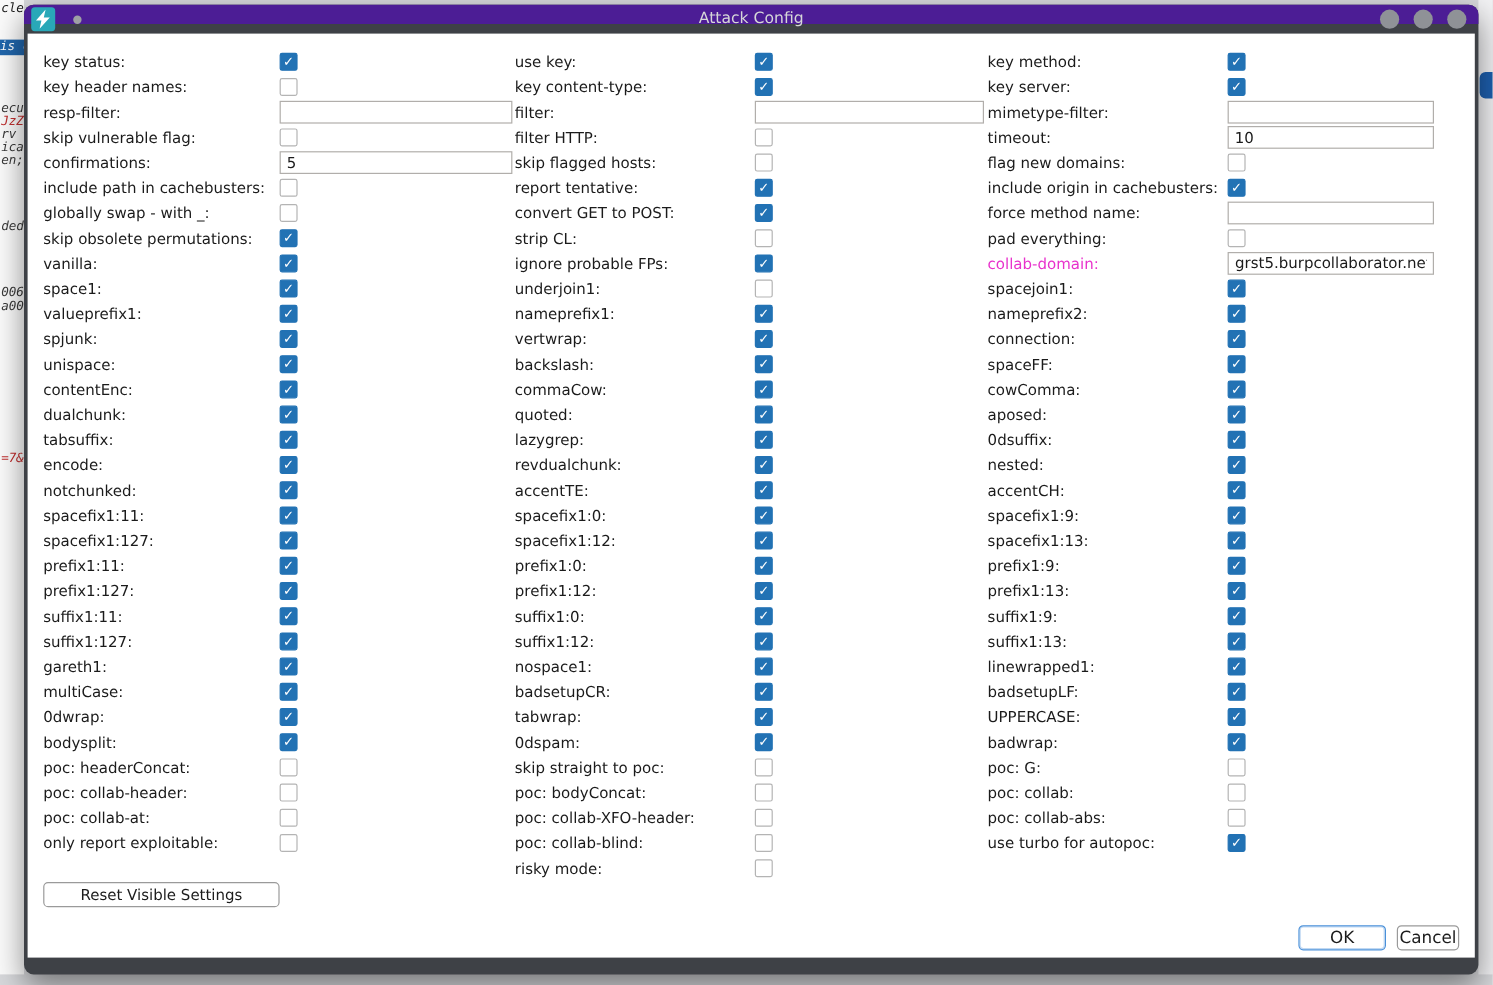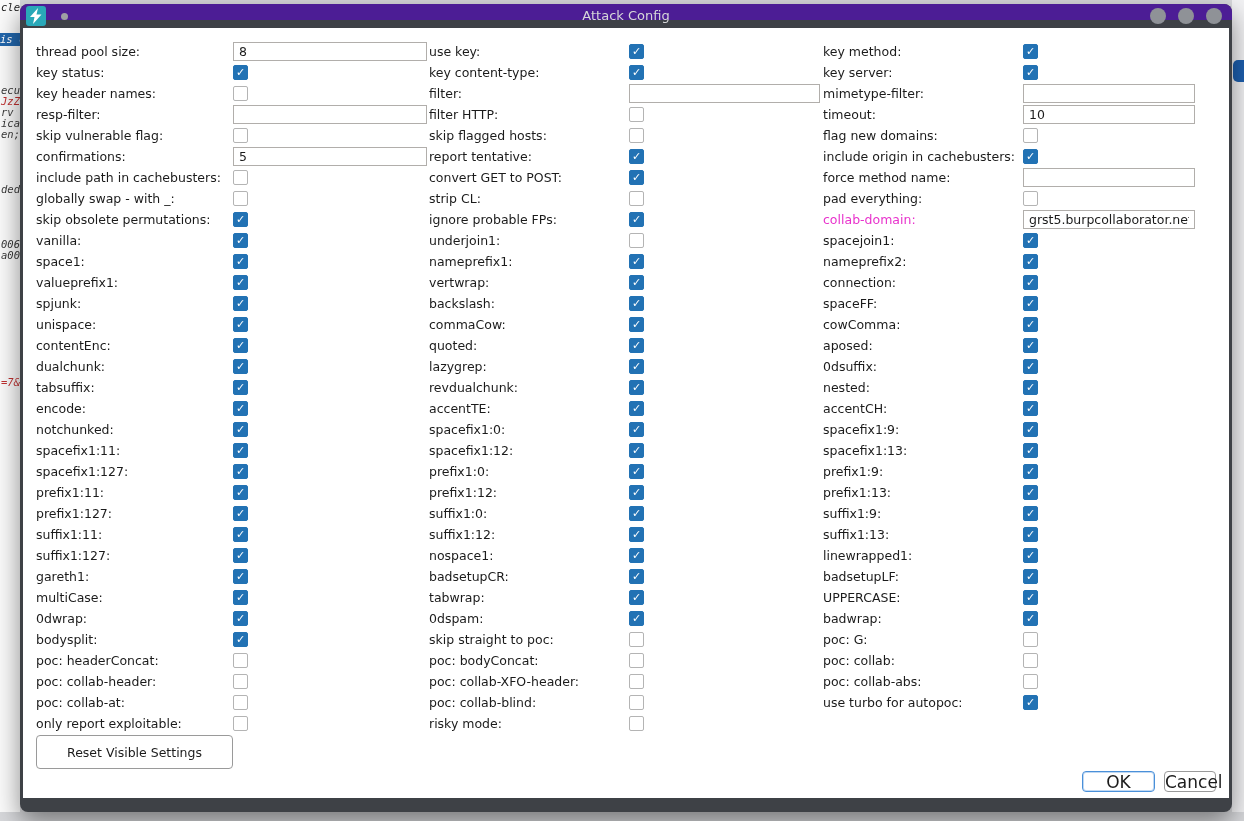--- a/index.html
+++ b/index.html
@@ -37,24 +37,24 @@
   .col-2 .lbl { width:200px; }
   .txt { height:19px; border:1px solid #b1aeab; background:#fff; font-family:"DejaVu Sans","Liberation Sans",sans-serif;
          font-size:12.5px; padding:0 5px; color:#1b1b1b; outline:none; }
   .col-0 .txt { width:194px; }
   .col-1 .txt { width:191px; }
   .col-2 .txt { width:172px; }
   .cb { width:15px; height:15px; border-radius:2px; border:1px solid #b4b4b4; background:#fff;
         display:flex; align-items:center; justify-content:center; font-size:11px; line-height:13px; }
   .cb.on { background:#2272b4; border-color:#2272b4; color:#fff; font-weight:bold; }
 
-  .reset-btn { position:absolute; left:13px; top:707px; width:197px; height:34px; background:#fff;
+  .reset-btn { position:absolute; left:13px; top:707px; width:197px; height:21px; background:#fff;
                border:1px solid #9a9a9a; border-radius:4px; font-family:inherit; font-size:12.5px; color:#1b1b1b; }
   .footer-btns { position:absolute; right:13px; bottom:6px; display:flex; gap:9px; }
-  .btn { height:21px; background:#fff; border-radius:4px; font-family:inherit; font-size:17px; color:#1b1b1b; }
+  .btn { height:21px; background:#fff; border-radius:4px; font-family:inherit; font-size:14px; color:#1b1b1b; }
   .ok-btn { width:73px; border:1px solid #4a90d9; box-shadow:0 0 0 1px rgba(74,144,217,.35) inset; }
   .cancel-btn { width:52px; border:1px solid #9a9a9a; }
 </style>
 </head>
 <body>
 
 <div class="left-strip">
     <span class="frag" style="top: 1px; color: rgb(26, 26, 26);">cle</span>
     <span class="frag" style="top: 33px; color: rgb(255, 255, 255); background: rgb(33, 102, 172); left: 0px; width: 100%;">is c</span>
     <span class="frag" style="top: 84px; color: rgb(58, 58, 58);">ecu</span>
@@ -83,24 +83,20 @@
     <div class="win-btns">
       <div class="win-btn"></div>
       <div class="win-btn"></div>
       <div class="win-btn"></div>
     </div>
   </div>
 
   <div class="content">
     <div class="col col-0">
         <div class="row">
-          <span class="lbl">thread pool size:</span>
-          <input type="text" class="txt" value="8" style="">
-        </div>
-        <div class="row">
           <span class="lbl">key status:</span>
           <span class="cb on">✓</span>
         </div>
         <div class="row">
           <span class="lbl">key header names:</span>
           <span class="cb"></span>
         </div>
         <div class="row">
           <span class="lbl">resp-filter:</span>
           <input type="text" class="txt" style="">

